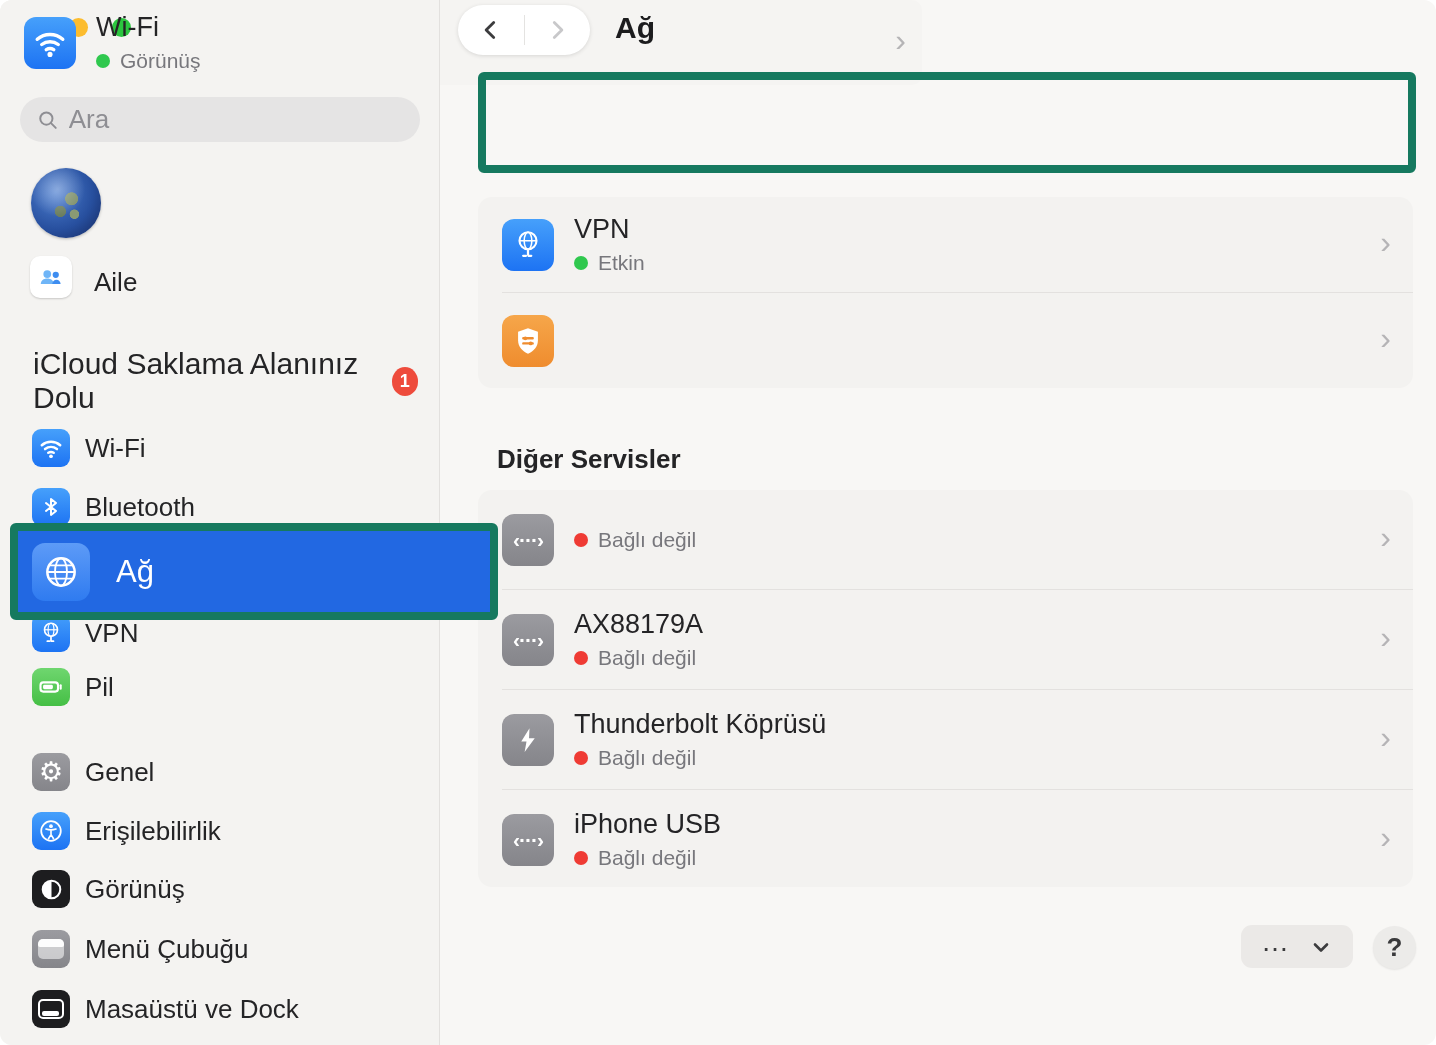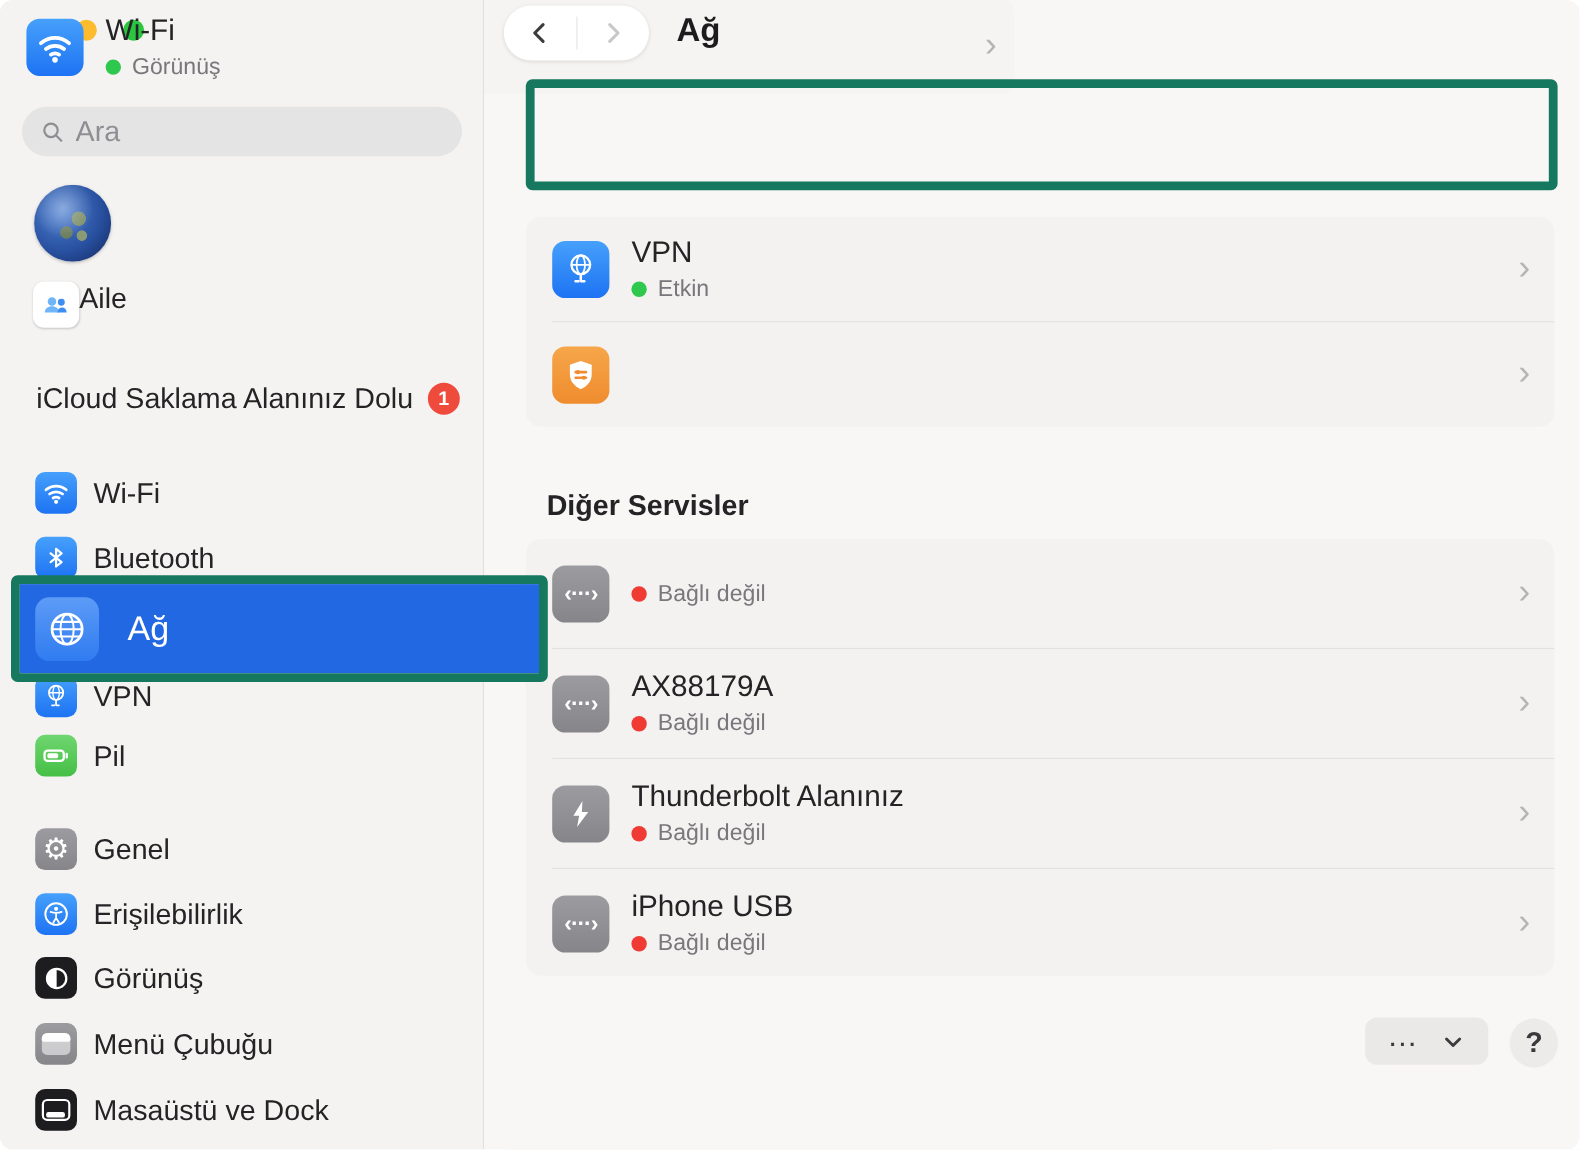--- a/index.html
+++ b/index.html
@@ -19,26 +19,26 @@
 
   .avatar { position:absolute; left:31px; top:168px; width:70px; height:70px; border-radius:50%;
     background:
       radial-gradient(circle at 38% 30%, rgba(255,255,255,.35), transparent 42%),
       radial-gradient(circle at 58% 44%, #7d8f6a 0 11%, transparent 12%),
       radial-gradient(circle at 42% 62%, #6a7d5e 0 9%, transparent 10%),
       radial-gradient(circle at 62% 66%, #8a9a74 0 7%, transparent 8%),
       radial-gradient(circle at 35% 35%, #4d7fd0, #274f9e 58%, #13265c 100%);
     box-shadow:0 1px 3px rgba(0,0,0,.25); }
 
-  .aile { position:absolute; left:30px; top:256px; display:flex; align-items:flex-start; }
+  .aile { position:absolute; left:30px; top:256px; display:flex; align-items:flex-end; gap:22px; }
   .aile-icon { width:42px; height:42px; background:#fff; border-radius:10px; box-shadow:0 1px 2px rgba(0,0,0,.18); display:flex; align-items:center; justify-content:center; }
   .aile-label { font-size:26px; color:#242426; }
 
   .icloud { position:absolute; left:33px; top:347px; width:385px; display:flex; align-items:center; justify-content:space-between; }
-  .icloud-label { font-size:26px; color:#242426; }
+  .icloud-label { font-size:30px; color:#242426; }
   .badge { width:29px; height:29px; border-radius:50%; background:#ee4b3c; color:#fff; font-size:18px; font-weight:bold; display:flex; align-items:center; justify-content:center; }
 
   .side-item { position:absolute; left:20px; width:400px; height:46px; display:flex; align-items:center; gap:15px; border-radius:10px; padding-left:12px; }
   .side-label { font-size:26px; color:#242426; }
   .s-icon { width:38px; height:38px; border-radius:9px; display:flex; align-items:center; justify-content:center; flex:0 0 auto; color:#fff; }
   .bg-blue  { background:linear-gradient(180deg,#46a0fb,#1d73f3); }
   .bg-gray  { background:linear-gradient(180deg,#9b9ba0,#85858a); }
   .bg-green { background:linear-gradient(180deg,#6fd66f,#45bf45); }
   .bg-black { background:#1d1d1f; }
   .gear-glyph { font-size:27px; line-height:1; color:#fff; }
@@ -325,21 +325,21 @@
       <span class="row-chevron">›</span>
     </div>
     <div class="divider"></div>
     <div class="svc-row">
       <span class="svc-icon bg-gray">
         <svg width="30" height="30" viewBox="0 0 24 24">
             <path d="M13.2 2.5L6.6 13.2h4.2L9.3 21.5l8.1-10.9h-4.6z" fill="#fff"></path>
           </svg>
       </span>
       <span class="svc-text">
-        <span class="svc-label">Thunderbolt Alanınız</span>
+        <span class="svc-label">Thunderbolt Köprüsü</span>
         <span class="status-line">
             <span class="dot dot-red"></span>
             <span class="status-text">Bağlı değil</span>
           </span>
       </span>
       <span class="row-chevron">›</span>
     </div>
     <div class="divider"></div>
     <div class="svc-row">
       <span class="svc-icon bg-gray">

